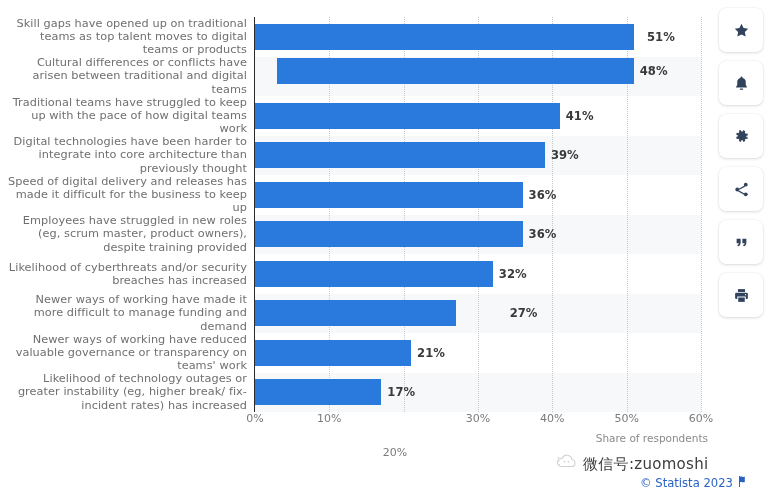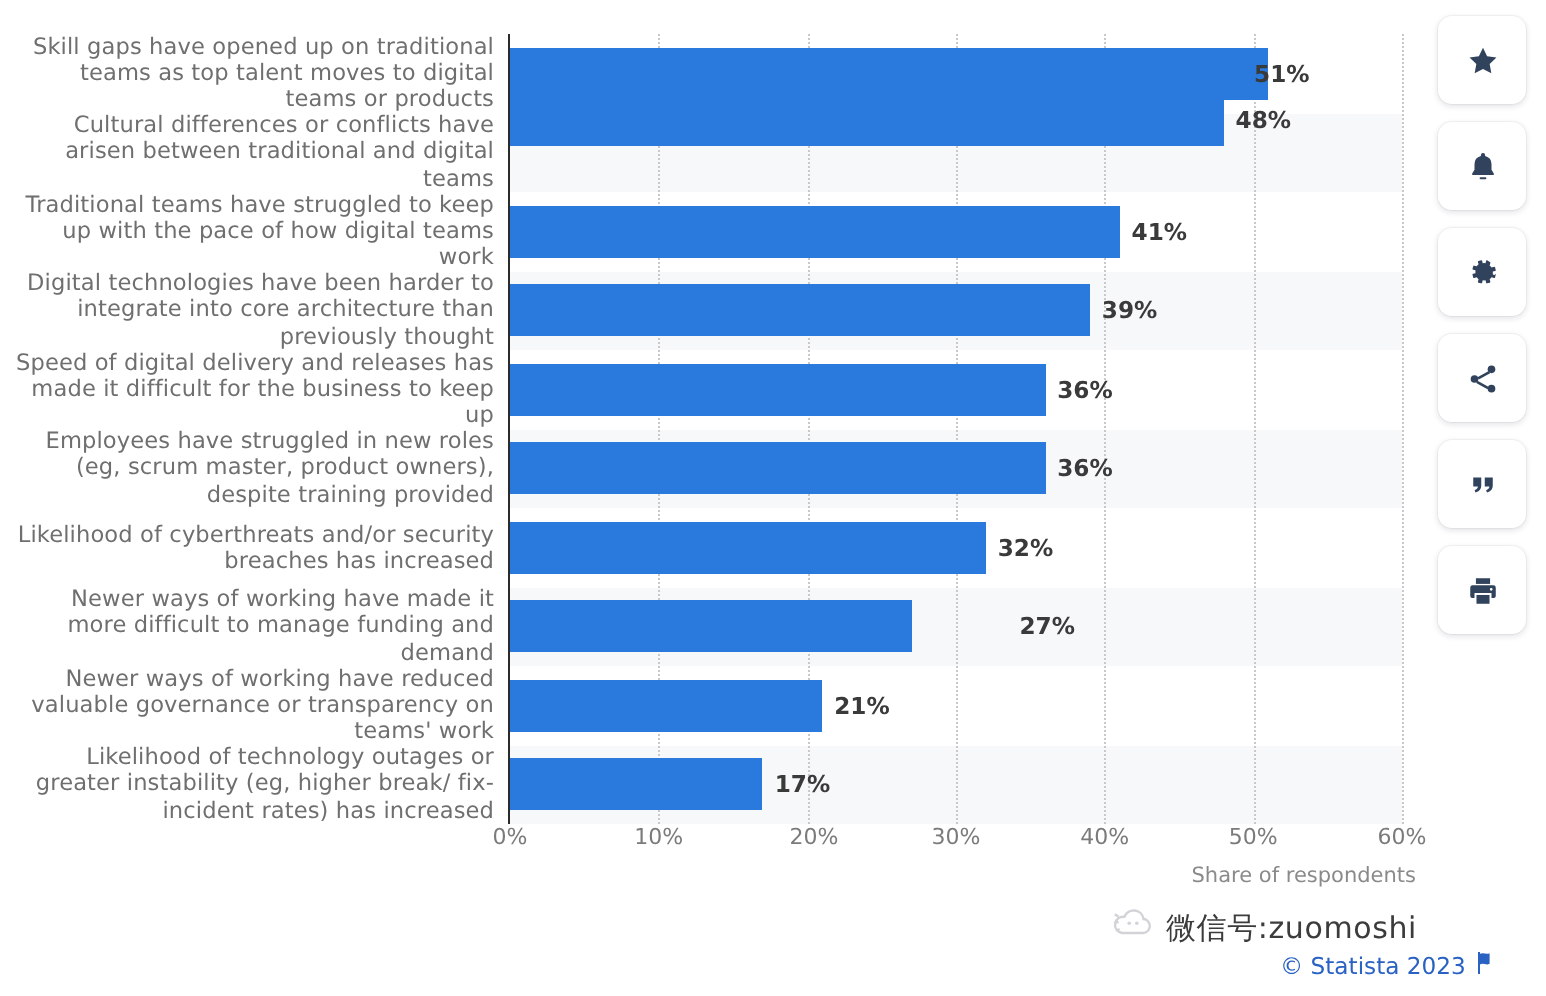--- a/index.html
+++ b/index.html
@@ -126,23 +126,23 @@
       <div class="band" style="top: 316px;"></div>
       <div class="band alt" style="top: 355.5px;"></div>
       <div class="gridline" style="left: 74.3333px;"></div>
       <div class="gridline" style="left: 148.667px;"></div>
       <div class="gridline" style="left: 223px;"></div>
       <div class="gridline" style="left: 297.333px;"></div>
       <div class="gridline" style="left: 371.667px;"></div>
       <div class="gridline" style="left: 446px;"></div>
       <div class="bar-row" style="top: 0px;">
         <div class="bar" style="width: 379.1px; background: rgb(42, 122, 222);"></div>
-        <div class="bar-value" style="left: 372px;">51%</div>
-      </div>
-      <div class="bar-row" style="top: 23px;">
+        <div class="bar-value" style="left: 392px;">51%</div>
+      </div>
+      <div class="bar-row" style="top: 34px; margin-left: 22px;">
         <div class="bar" style="width: 356.8px; background: rgb(42, 122, 222);"></div>
         <div class="bar-value" style="left: 362.8px;">48%</div>
       </div>
       <div class="bar-row" style="top: 79px;">
         <div class="bar" style="width: 304.767px; background: rgb(42, 122, 222);"></div>
         <div class="bar-value" style="left: 310.767px;">41%</div>
       </div>
       <div class="bar-row" style="top: 118.5px;">
         <div class="bar" style="width: 289.9px; background: rgb(42, 122, 222);"></div>
         <div class="bar-value" style="left: 295.9px;">39%</div>
@@ -169,21 +169,21 @@
       </div>
       <div class="bar-row" style="top: 355.5px;">
         <div class="bar" style="width: 126.367px; background: rgb(42, 122, 222);"></div>
         <div class="bar-value" style="left: 132.367px;">17%</div>
       </div>
     </div>
 
   <div class="xaxis">
       <div class="xtick" style="left: 0px;">0%</div>
       <div class="xtick" style="left: 74.3333px;">10%</div>
-      <div class="xtick" style="left: 152px;">20%</div>
+      <div class="xtick" style="left: 140px; margin-top: 34px;">20%</div>
       <div class="xtick" style="left: 223px;">30%</div>
       <div class="xtick" style="left: 297.333px;">40%</div>
       <div class="xtick" style="left: 371.667px;">50%</div>
       <div class="xtick" style="left: 446px;">60%</div>
     </div>
   <div class="xaxis-title">Share of respondents</div>
 </div>
 
 <div id="side-toolbar">
     <div class="tool-btn">

